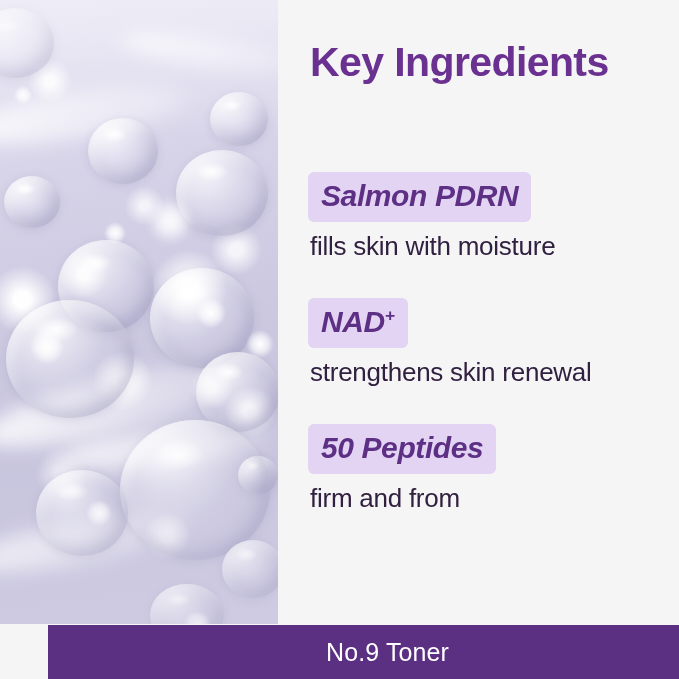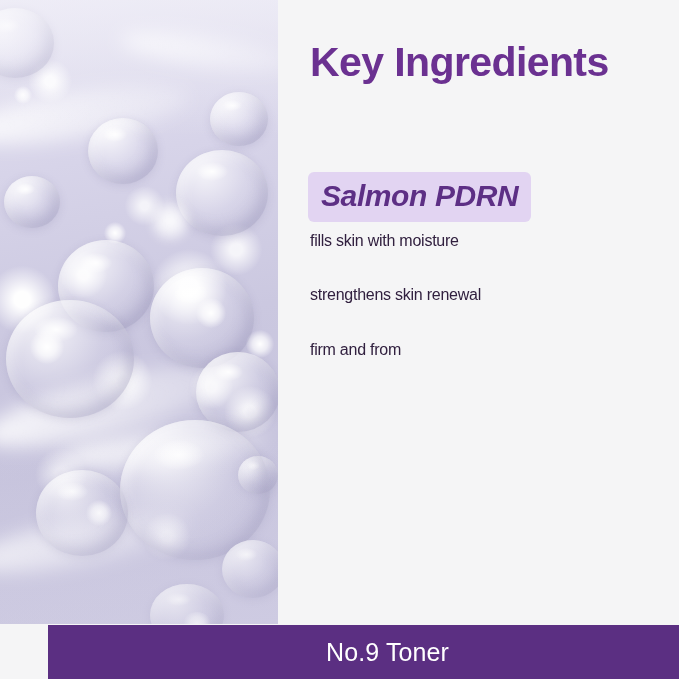--- a/index.html
+++ b/index.html
@@ -173,21 +173,21 @@
     font-style: italic;
   }
   .chip .sup {
     font-size: 0.58em;
     vertical-align: super;
     line-height: 0;
     font-weight: 700;
   }
   .ing-desc {
     margin: 10px 16px 0 2px;
-    font-size: 16px;
+    font-size: 26px;
     font-weight: 400;
     letter-spacing: -0.25px;
     line-height: 1.15;
     color: #31203f;
     white-space: nowrap;
   }
 
   
   .footer-bar {
     position: absolute;
@@ -253,24 +253,26 @@
     </div>
 
     <div class="ingredients">
 
       <div class="ingredient">
         <span class="chip"><span>Salmon PDRN</span><span class="sup"></span></span>
         <p class="ing-desc">fills skin with moisture</p>
       </div>
 
       <div class="ingredient">
+        <span class="chip"><span>NAD</span><span class="sup">+</span></span>
         <p class="ing-desc">strengthens skin renewal</p>
       </div>
 
       <div class="ingredient">
+        <span class="chip"><span>50 Peptides</span><span class="sup"></span></span>
         <p class="ing-desc">firm and from</p>
       </div>
 
     </div>
   </div>
 
   <div class="footer-bar">
     <span class="footer-label">No.9 Toner</span>
   </div>
 

